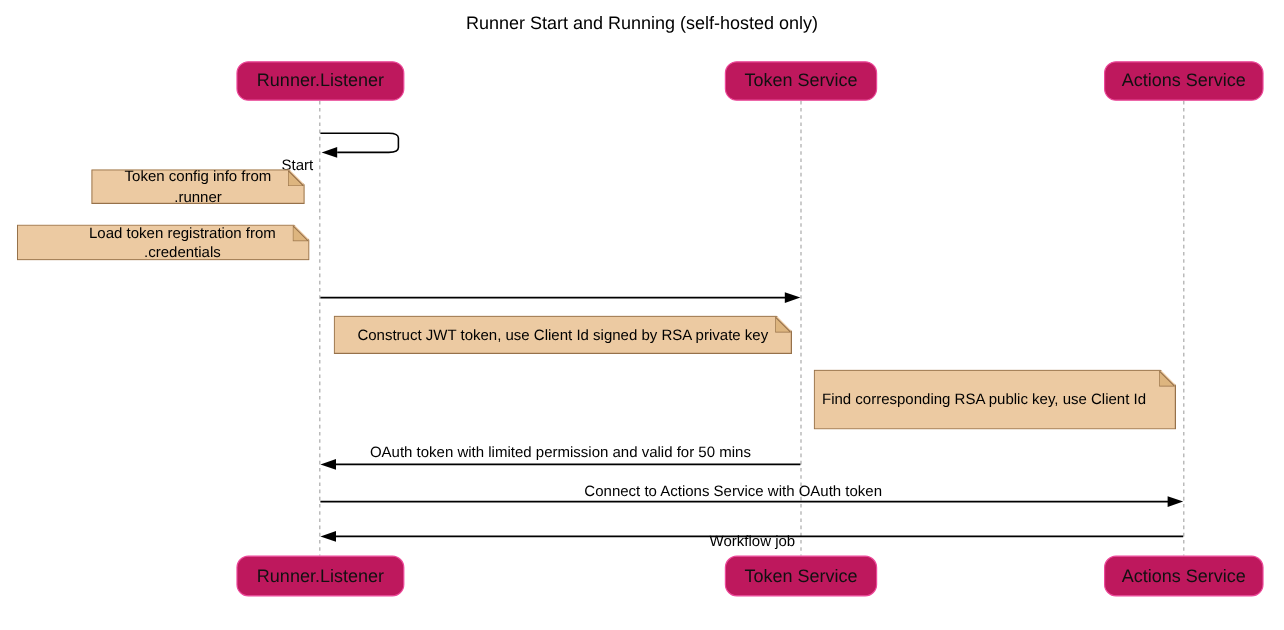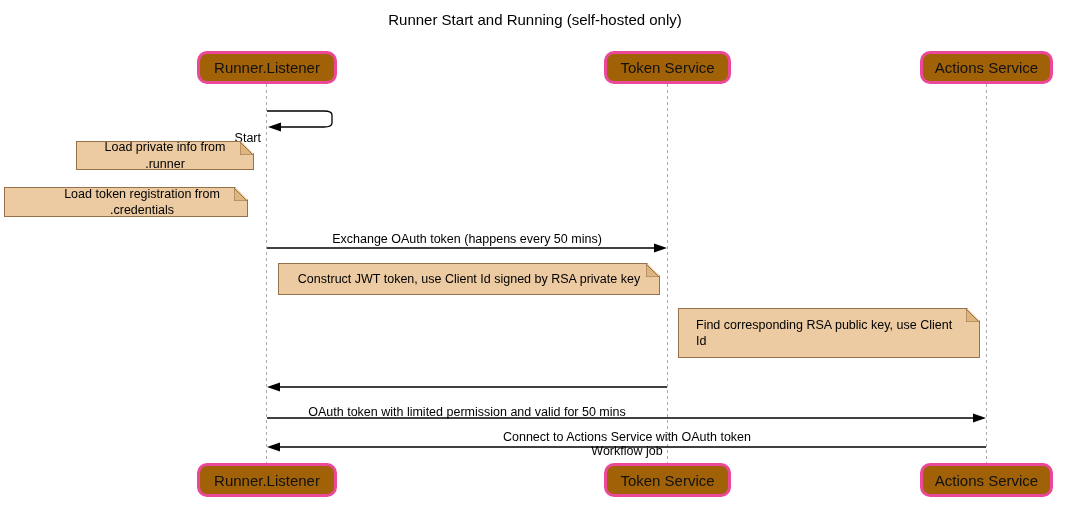--- a/index.html
+++ b/index.html
@@ -10,21 +10,21 @@
   .title {
     position:absolute; left:0; right:0; top:11px; text-align:center;
     font-size:15px; font-weight:normal; z-index:3;
   }
   .overlay { position:absolute; left:0; top:0; z-index:1; }
   .lifeline { stroke:#aaaaaa; stroke-width:1; stroke-dasharray:3 3; fill:none; }
   .msgline { stroke:#000000; stroke-width:1.3; fill:none; }
   .arrowhead { fill:#000000; stroke:none; }
   .participant {
     position:absolute; box-sizing:border-box; z-index:2;
-    background:#a16207; border:3px solid #ec4899; border-radius:10px;
+    background:#be185d; border:1px solid #ec4899; border-radius:10px;
     display:flex; align-items:center; justify-content:center;
     font-size:15px; color:#111;
   }
   .msg-label {
     position:absolute; z-index:2; font-size:12.5px; white-space:nowrap;
     transform:translateX(-50%); background:transparent;
   }
   .msg-label.right-anchored { transform:translateX(-100%); }
   .note {
     position:absolute; box-sizing:border-box; z-index:2;
@@ -80,46 +80,45 @@
     <span>Runner.Listener</span>
   </div>
   <div class="participant" style="left:604px; top:463px; width:127px; height:34px;">
     <span>Token Service</span>
   </div>
   <div class="participant" style="left:920px; top:463px; width:133px; height:34px;">
     <span>Actions Service</span>
   </div>
 
   <div class="msg-label right-anchored" style="left:261px; top:103px;margin-top:28px;">Start</div>
-  <div class="msg-label" style="left:467px; top:232px;">Exchange OAuth token (happens every 50 mins)</div>
-  <div class="msg-label" style="left:467px; top:370px;margin-top:35px;">OAuth token with limited permission and valid for 50 mins</div>
-  <div class="msg-label" style="left:627px; top:402px;margin-top:28px;">Connect to Actions Service with OAuth token</div>
+  <div class="msg-label" style="left:467px; top:370px;">OAuth token with limited permission and valid for 50 mins</div>
+  <div class="msg-label" style="left:611px; top:402px;">Connect to Actions Service with OAuth token</div>
   <div class="msg-label" style="left:627px; top:444px;">Workflow job</div>
 
   <div class="note center" style="left:76px; top:141px; width:178px; height:29px;">
     <svg class="fold" width="13" height="13">
       <path d="M0,0 L13,13 L0,13 Z" fill="#ddb57f" stroke="#96714a" stroke-width="1"></path>
     </svg>
-    <span class="note-line">Load private info from .runner</span>
+    <span class="note-line">Token config info from .runner</span>
   </div>
 
-  <div class="note center" style="left:4px; top:187px; width:244px; height:30px;padding-left:40px;">
+  <div class="note center" style="left:14px; top:187px; width:244px; height:30px;padding-left:40px;">
     <svg class="fold" width="13" height="13">
       <path d="M0,0 L13,13 L0,13 Z" fill="#ddb57f" stroke="#96714a" stroke-width="1"></path>
     </svg>
     <span class="note-line">Load token registration from .credentials</span>
   </div>
 
   <div class="note center" style="left:278px; top:263px; width:382px; height:32px;">
     <svg class="fold" width="13" height="13">
       <path d="M0,0 L13,13 L0,13 Z" fill="#ddb57f" stroke="#96714a" stroke-width="1"></path>
     </svg>
     <span class="note-line">Construct JWT token, use Client Id signed by RSA private key</span>
   </div>
 
-  <div class="note" style="left:678px; top:308px; width:302px; height:50px; padding:4px 17px;">
+  <div class="note" style="left:678px; top:308px; width:302px; height:50px; padding:4px 6px;">
     <svg class="fold" width="13" height="13">
       <path d="M0,0 L13,13 L0,13 Z" fill="#ddb57f" stroke="#96714a" stroke-width="1"></path>
     </svg>
     <span class="note-line">Find corresponding RSA public key, use Client Id</span>
   </div>
 
 </div>
 
 </body></html>

